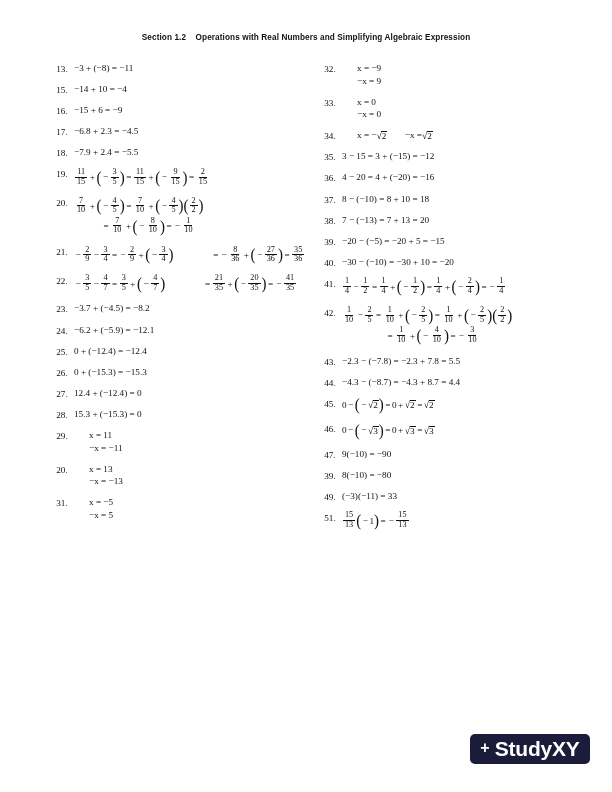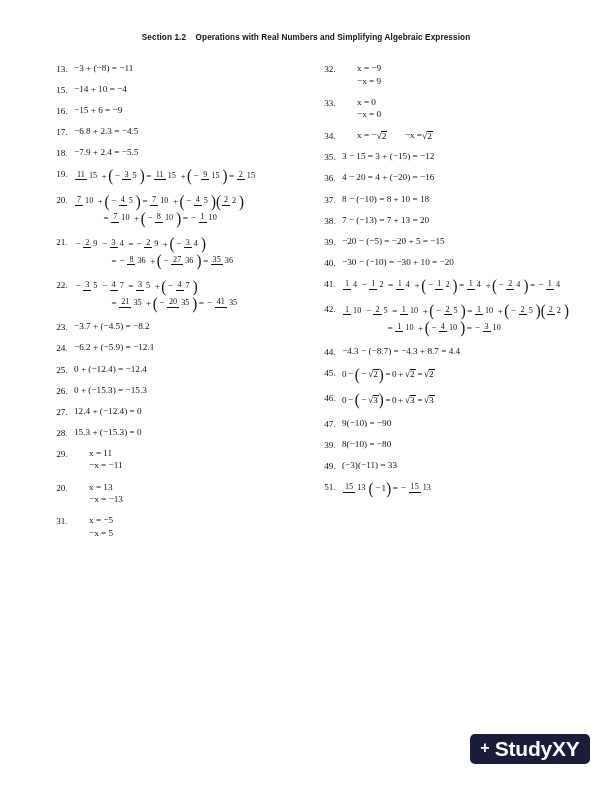--- a/index.html
+++ b/index.html
@@ -75,21 +75,22 @@
     white-space: nowrap;
     padding-top: 1px;
     padding-bottom: 1px;
   }
   .line.indent1 { padding-left: 28px; }
   .line.indent2 { padding-left: 15px; }
   .line.indent3 { padding-left: 36px; }
   .line.indent4 { padding-left: 44px; }
   .frac {
     display: inline-flex;
-    align-items: flex-end;
+    flex-direction: column;
+    align-items: center;
     vertical-align: middle;
     margin: 0 1px;
     font-size: 8.2px;
     line-height: 1.05;
     position: relative;
     top: -0.5px;
   }
   .frac .numer {
     padding: 0 2px;
     border-bottom: 0.7px solid #111;
@@ -676,20 +677,26 @@
             <span class="op">=</span>
             <span class="op">−</span>
             <span class="frac">
               <span class="numer">3</span>
               <span class="denom">10</span>
             </span>
           </span>
         </span>
       </div>
 
+      <div class="item">
+        <span class="num">43.</span>
+        <span class="body">
+            <span class="line">−2.3 − (−7.8) = −2.3 + 7.8 = 5.5</span>
+          </span>
+      </div>
 
       <div class="item">
         <span class="num">44.</span>
         <span class="body">
             <span class="line">−4.3 − (−8.7) = −4.3 + 8.7 = 4.4</span>
           </span>
       </div>
 
       <div class="item">
         <span class="num">45.</span>

